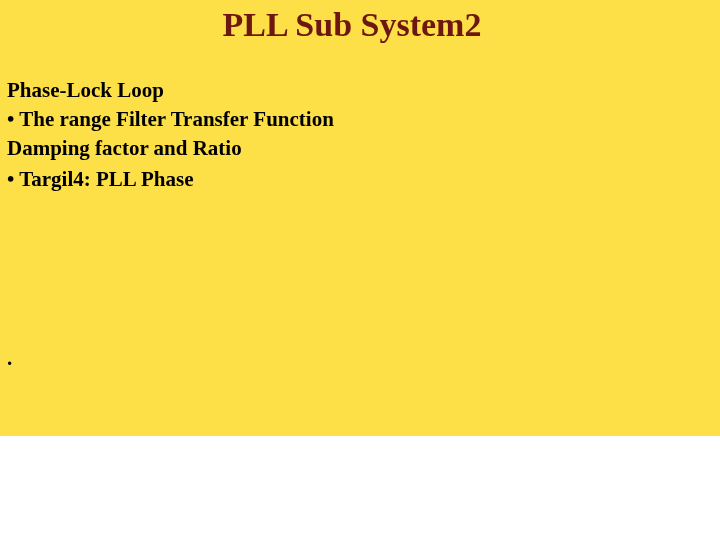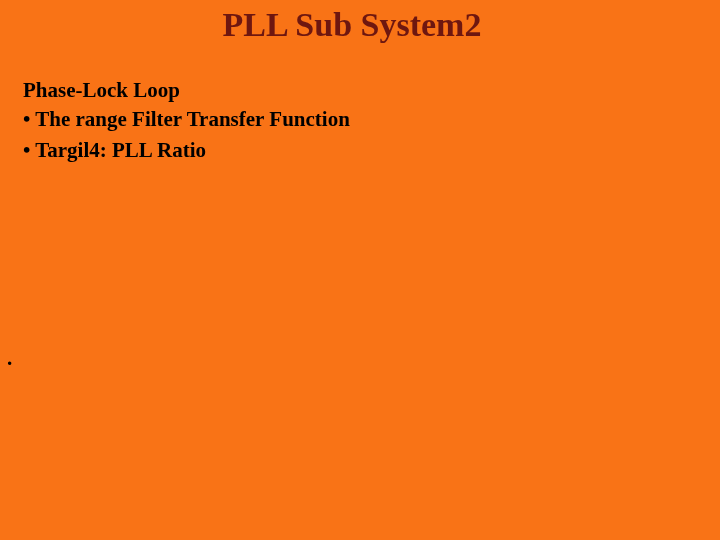--- a/index.html
+++ b/index.html
@@ -3,22 +3,22 @@
 <meta charset="utf-8">
 <style>
   html, body {
     margin: 0;
     padding: 0;
     background: #ffffff;
   }
   .slide {
     position: relative;
     width: 720px;
-    height: 540px;
-    background: #f97316;
+    height: 436px;
+    background: #fde047;
     overflow: hidden;
     font-family: "Liberation Serif", serif;
     font-weight: bold;
     color: #000000;
   }
   .slide-title {
     position: absolute;
     top: 5px;
     left: 0;
     width: 720px;
@@ -33,21 +33,20 @@
     position: absolute;
     top: 76px;
     left: 7px;
     right: 0;
   }
   .content-line {
     font-size: 21px;
     line-height: 29px;
     white-space: nowrap;
     color: #000000;
-    margin-left: 16px;
   }
   .content-line.gap-lg { margin-top: 4px; }
   .content-line.gap-sm { margin-top: 2px; }
   .trailing-period {
     position: absolute;
     top: 344px;
     left: 7px;
     font-size: 21px;
     line-height: 29px;
     color: #000000;
@@ -56,18 +55,19 @@
 </head>
 <body>
 
 <div class="slide">
 
   <div class="slide-title">PLL Sub System2</div>
 
   <div class="content">
     <div class="content-line">Phase-Lock Loop</div>
     <div class="content-line">• The range Filter Transfer Function</div>
-    <div class="content-line gap-sm">• Targil4: PLL Ratio</div>
+    <div class="content-line">Damping factor and Ratio</div>
+    <div class="content-line gap-sm">• Targil4: PLL Phase</div>
   </div>
 
   <div class="trailing-period">.</div>
 
 </div>
 
 </body></html>

